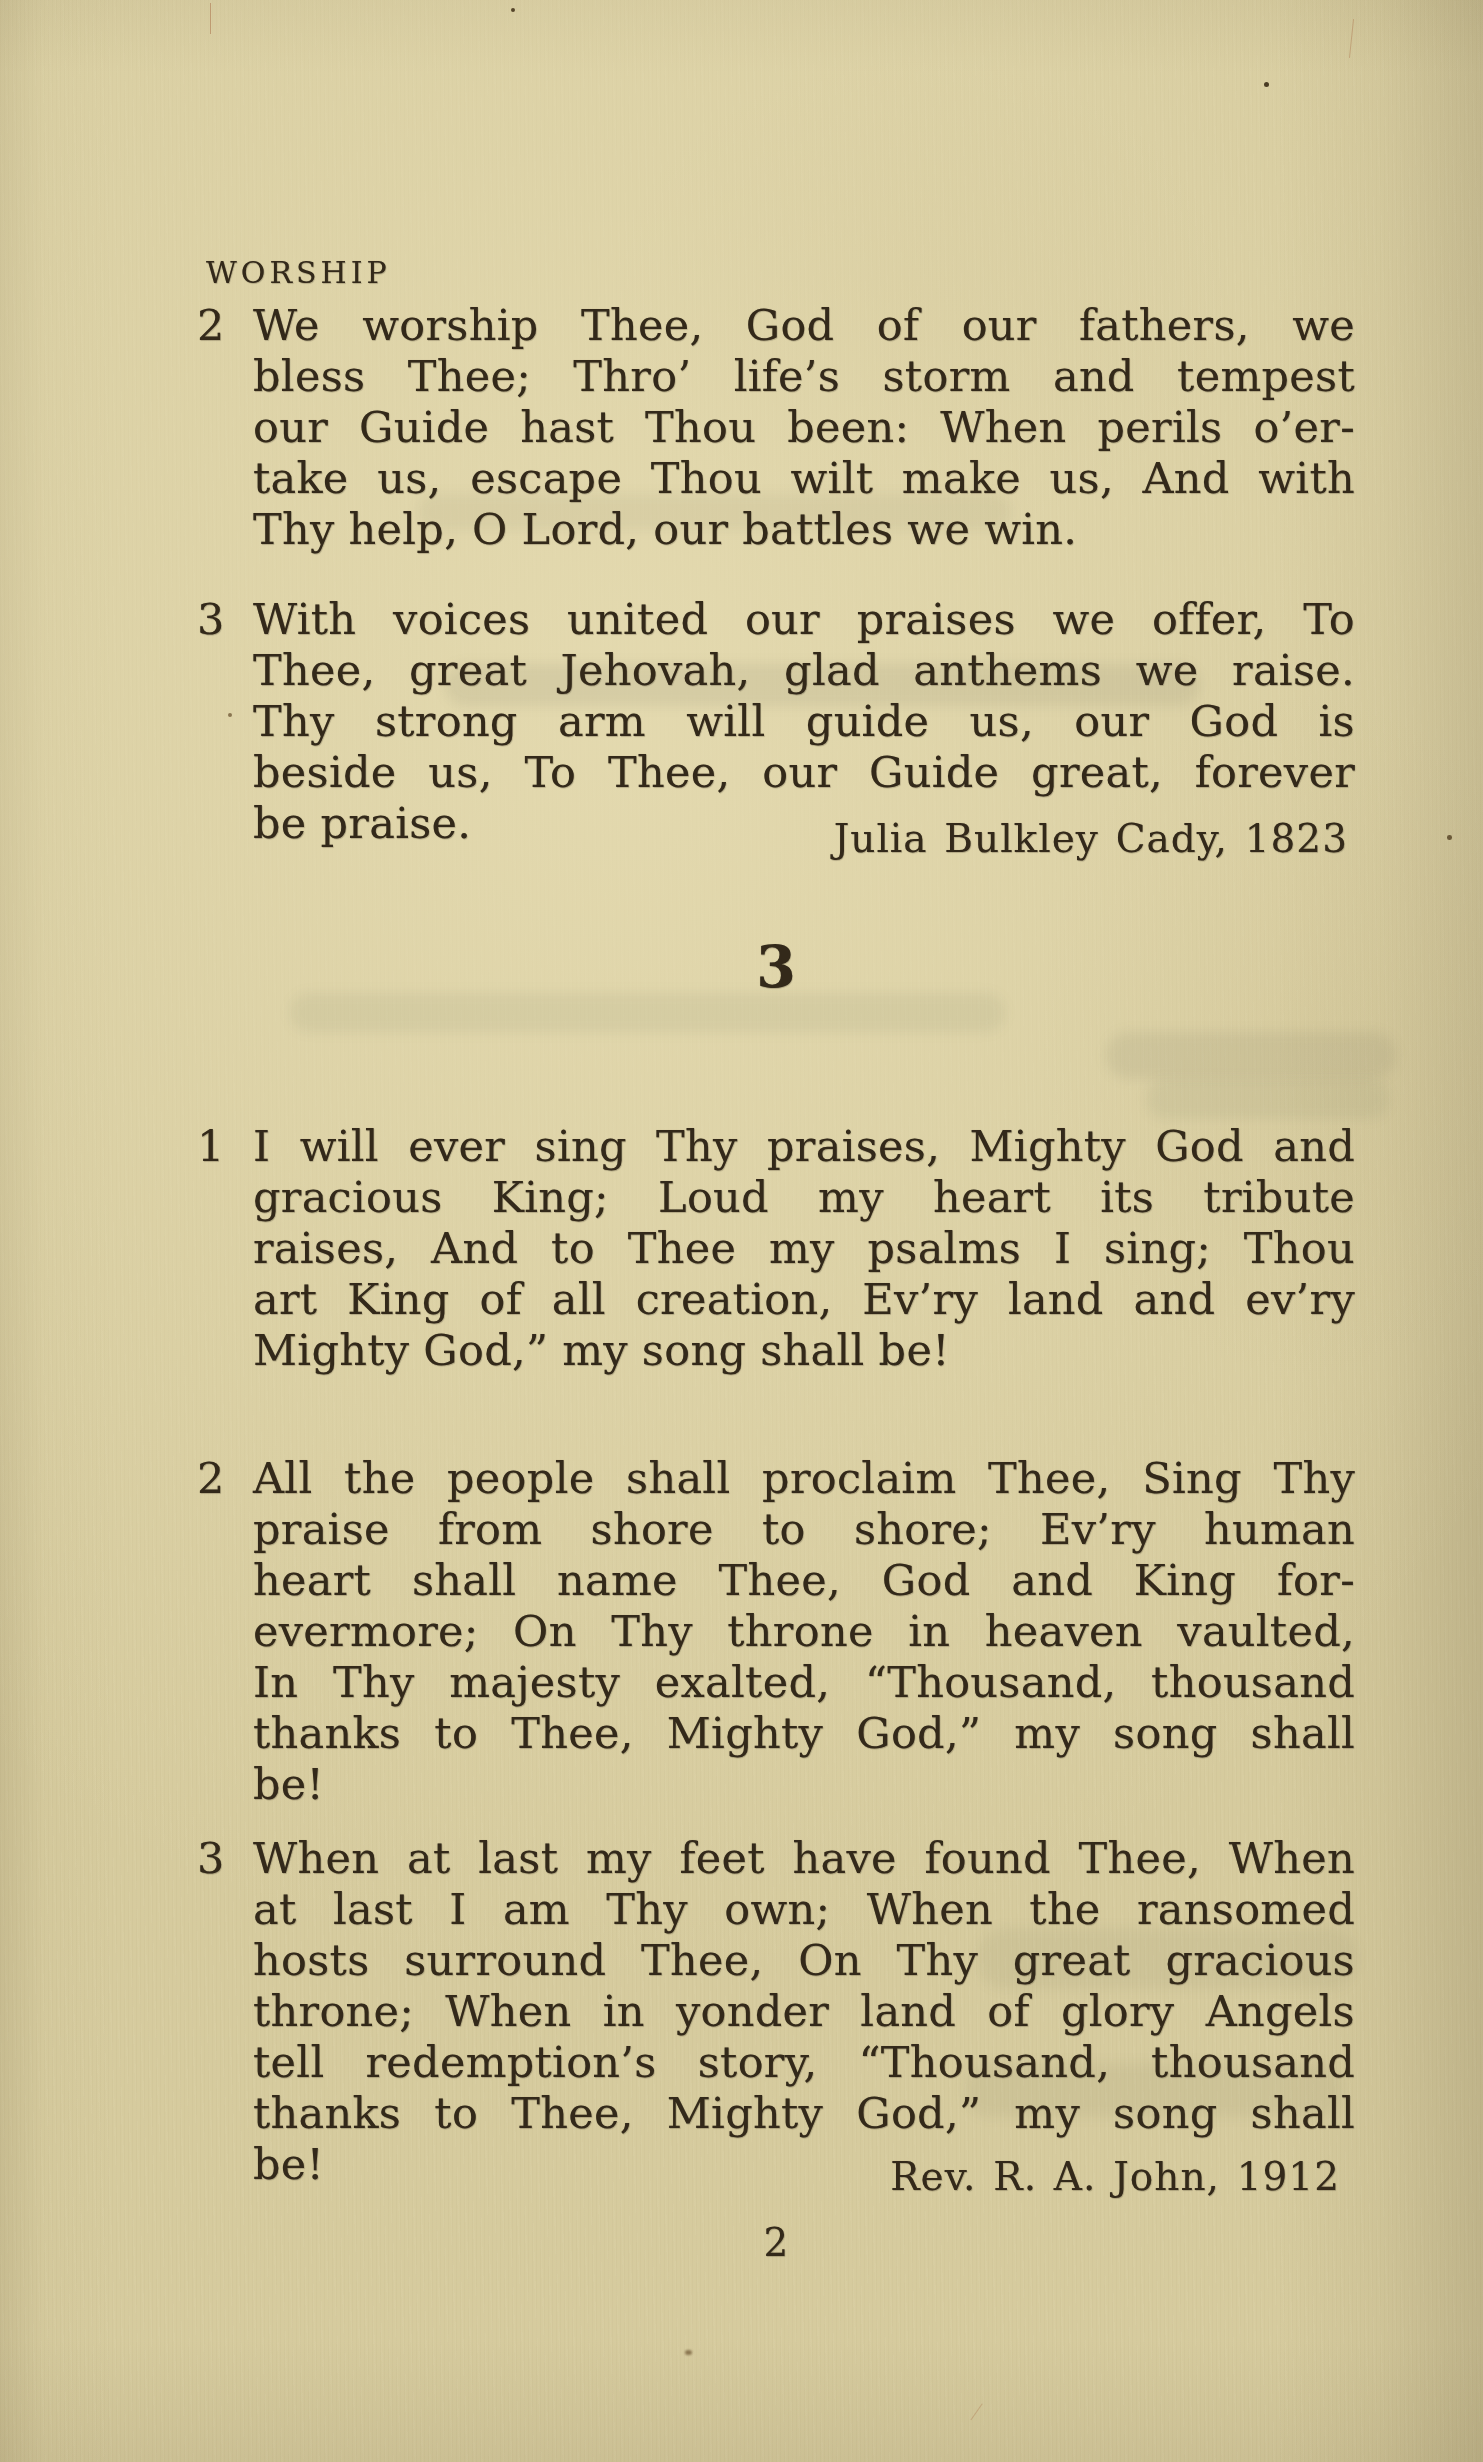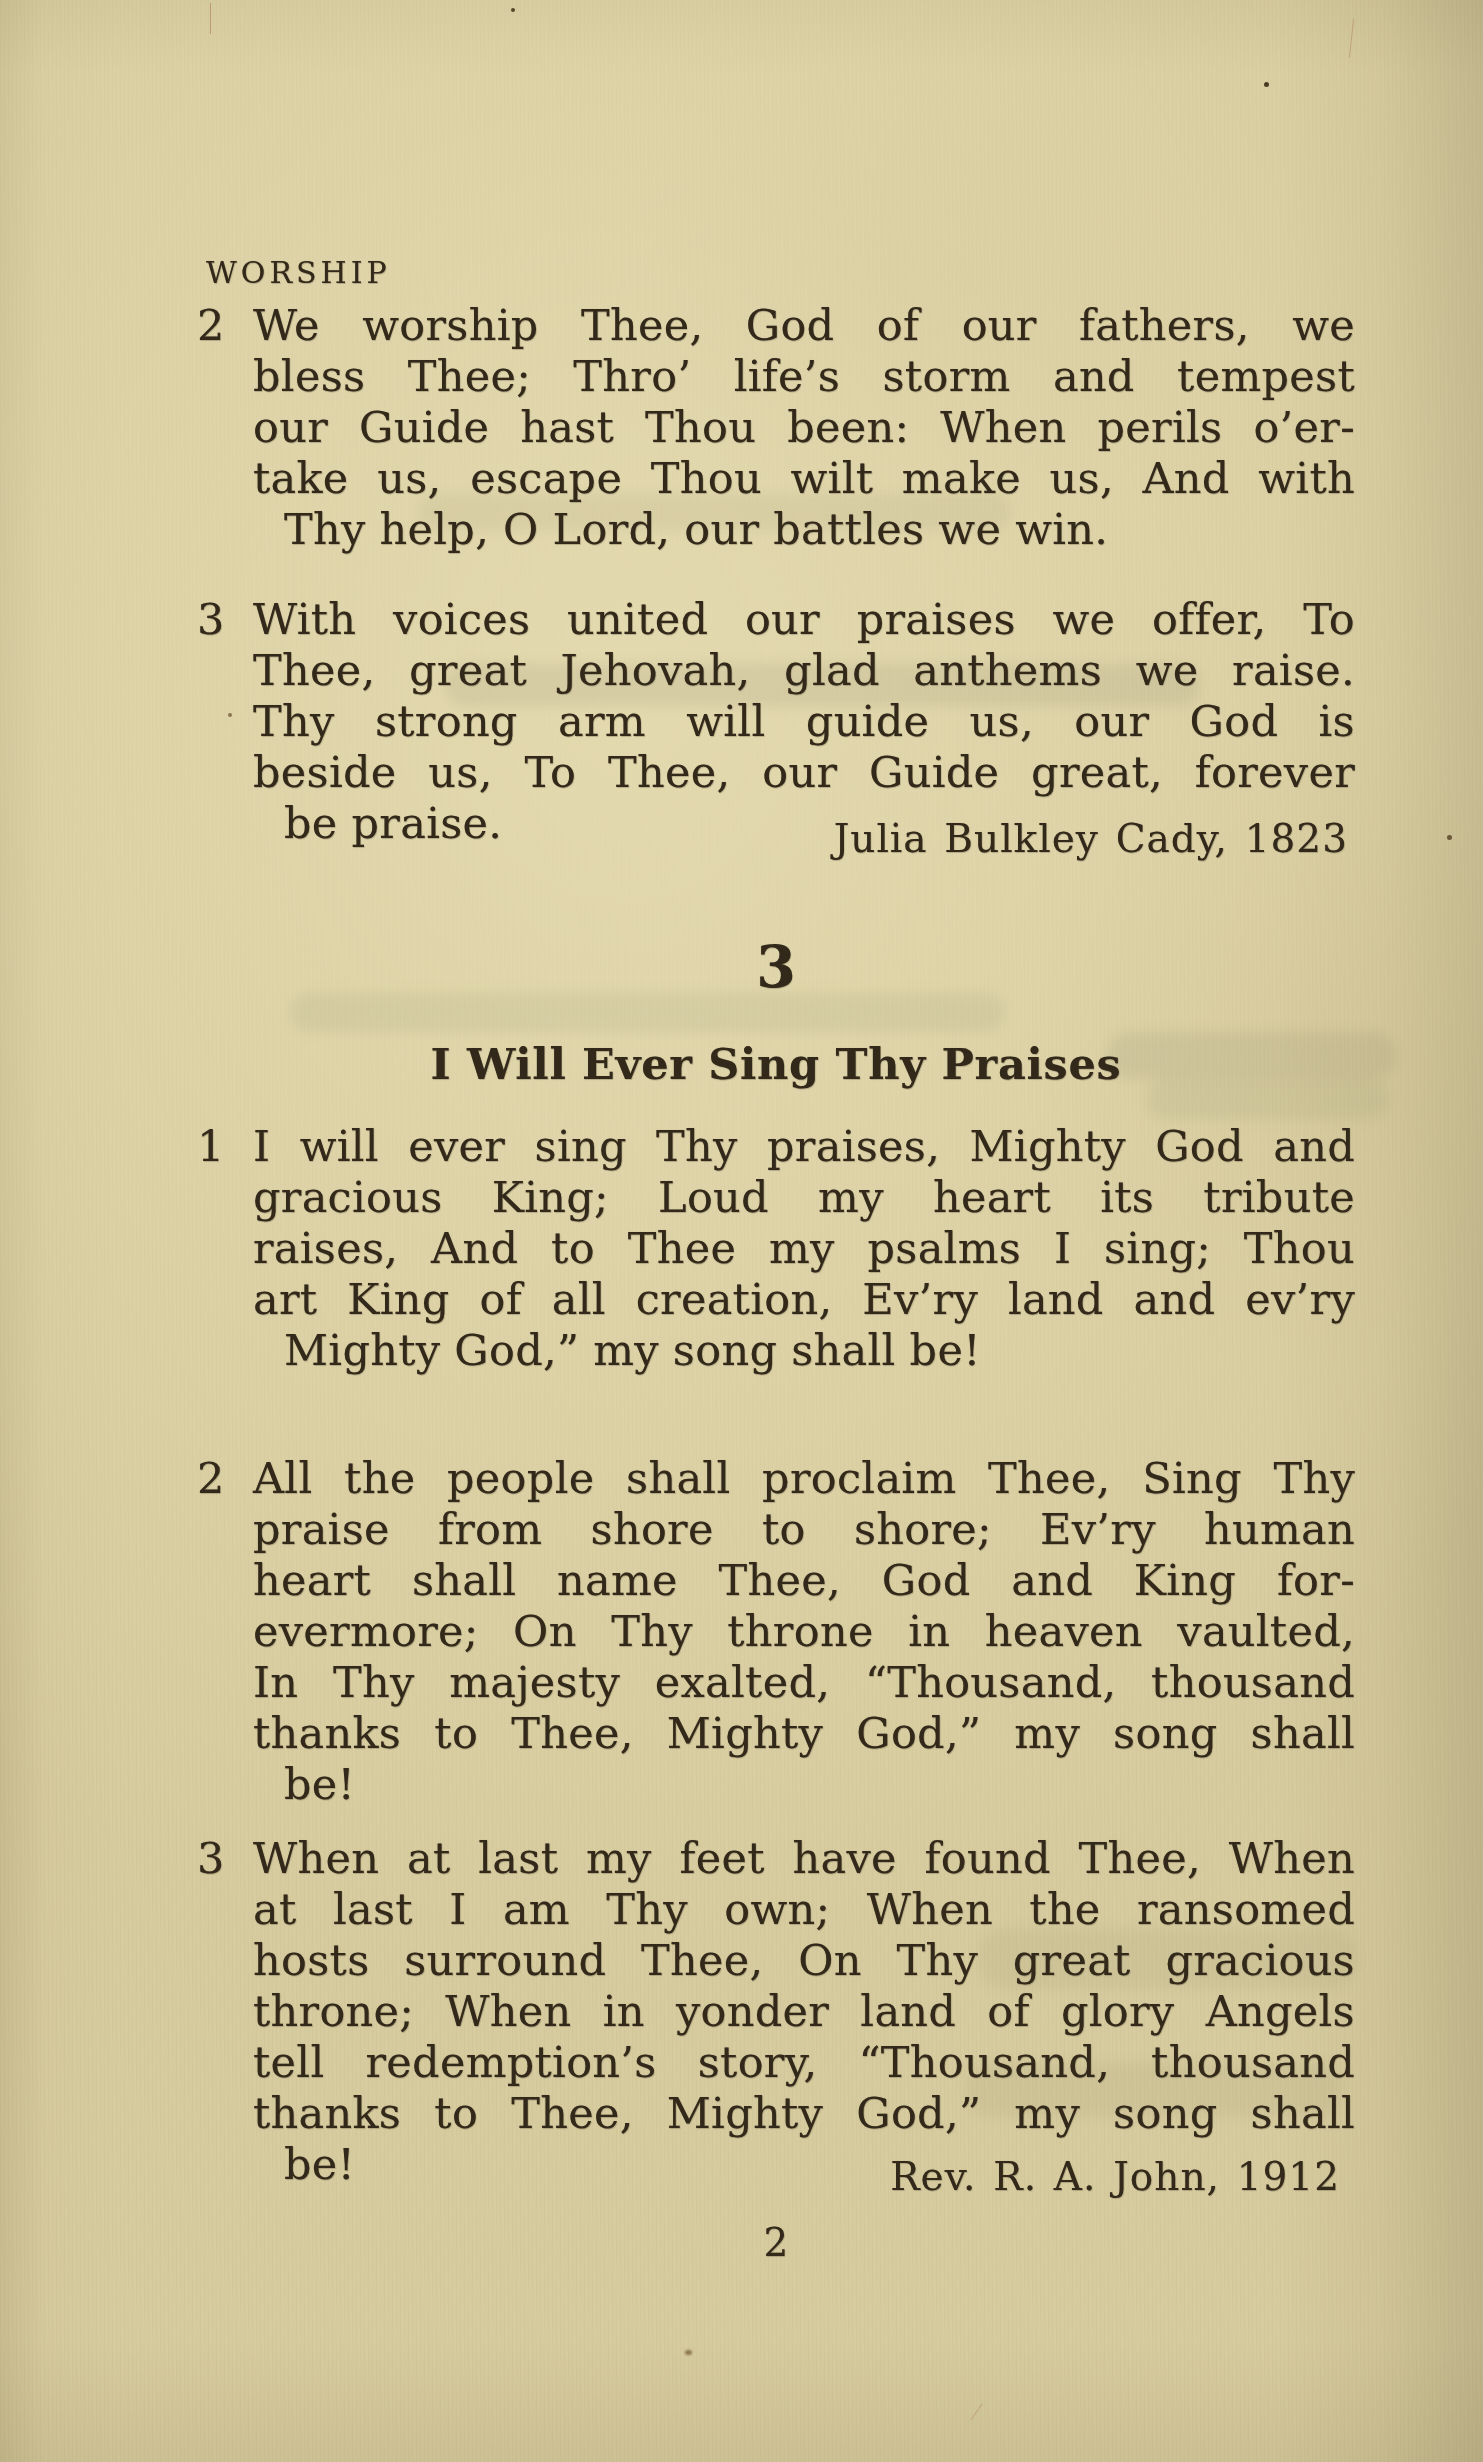--- a/index.html
+++ b/index.html
@@ -54,21 +54,20 @@
     position: relative;
     white-space: nowrap;
   }
   .jline {
     text-align: justify;
     text-align-last: justify;
   }
   .lline {
     text-align: right;
     text-align-last: left;
-    margin-left: 31px;
   }
   .vnum {
     position: absolute;
     left: -56px;
     top: 0;
   }
   .attribution {
     position: absolute;
     font-size: 39px;
     line-height: 43px;
@@ -176,21 +175,20 @@
       <div class="vline jline"><span class="vnum">3</span>With voices united our praises we offer, To</div>
       <div class="vline jline">Thee, great Jehovah, glad anthems we raise.</div>
       <div class="vline jline">Thy strong arm will guide us, our God is</div>
       <div class="vline jline">beside us, To Thee, our Guide great, forever</div>
       <div class="vline lline">be praise.</div>
     </div>
 
   <div class="attribution attr-1 ink">Julia Bulkley Cady, 1823</div>
 
   <div class="hymn-number ink">3</div>
-  <div class="hymn-title ink">I Will Ever Sing Thy Praises</div>
 
   <div class="verse ink" style="top:1121px">
       <div class="vline jline"><span class="vnum">1</span>I will ever sing Thy praises, Mighty God and</div>
       <div class="vline jline">gracious King; Loud my heart its tribute</div>
       <div class="vline jline">raises, And to Thee my psalms I sing; Thou</div>
       <div class="vline jline">art King of all creation, Ev’ry land and ev’ry</div>
       <div class="vline lline">Mighty God,” my song shall be!</div>
     </div>
   <div class="verse ink" style="top:1453px">
       <div class="vline jline"><span class="vnum">2</span>All the people shall proclaim Thee, Sing Thy</div>

